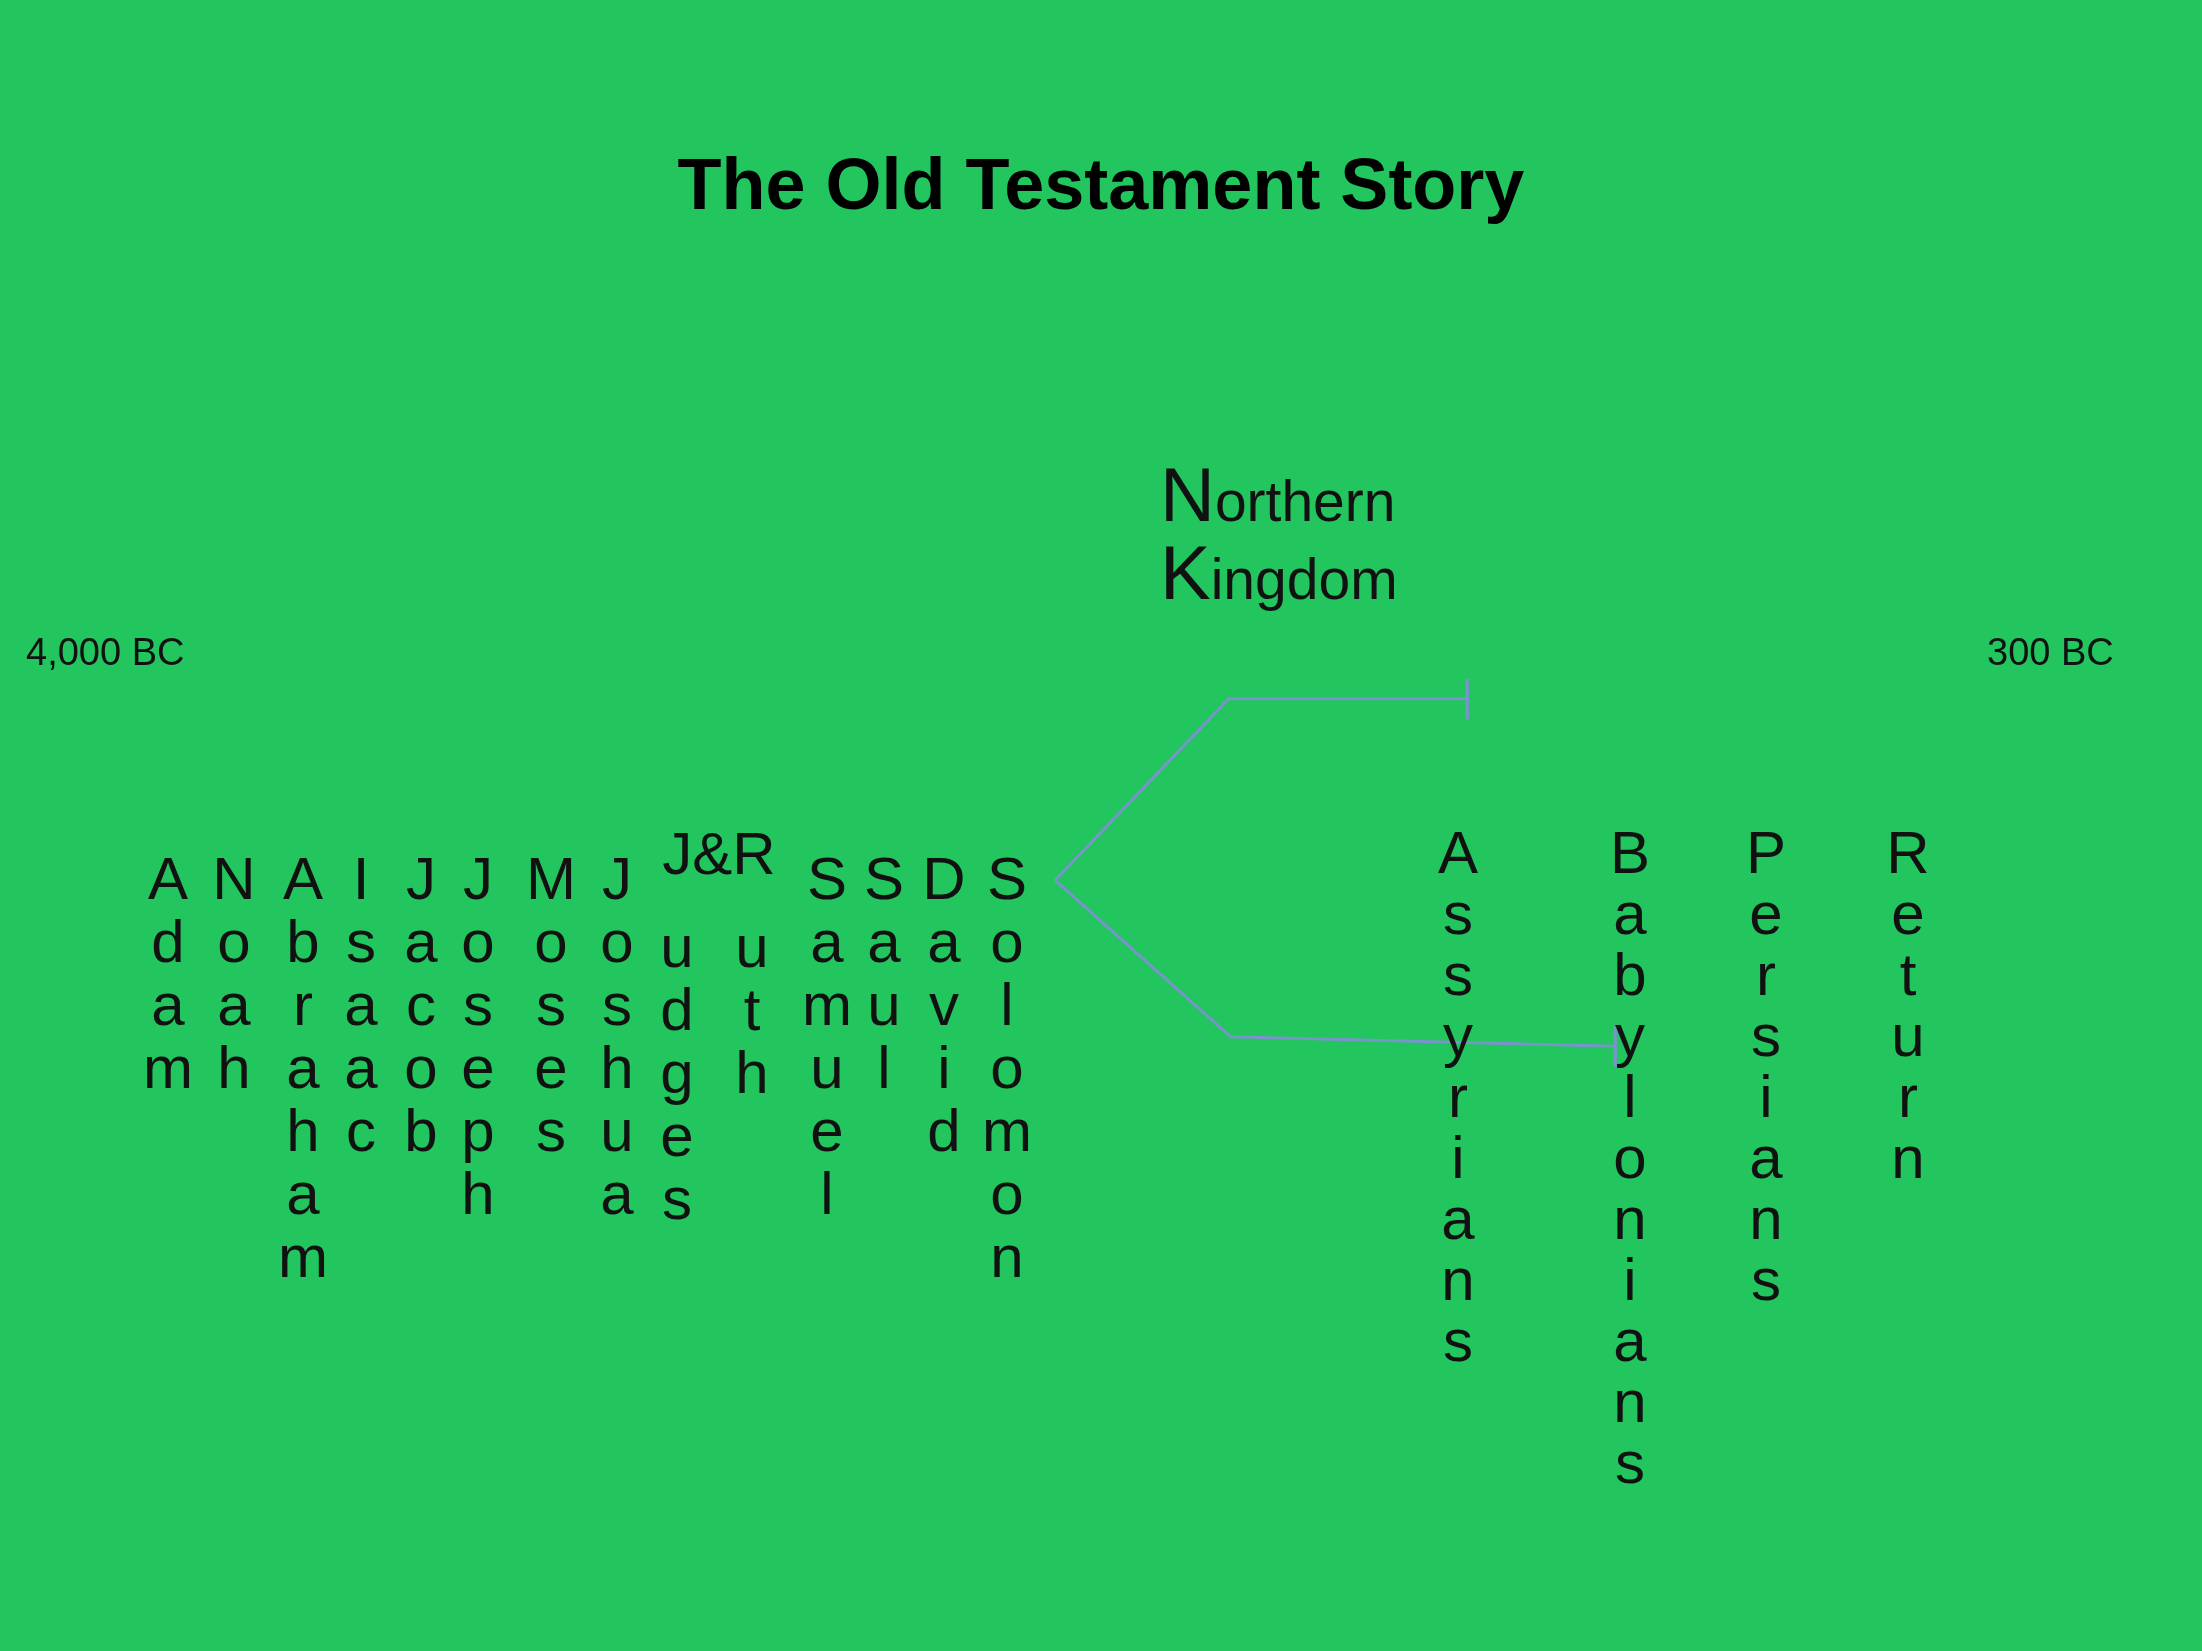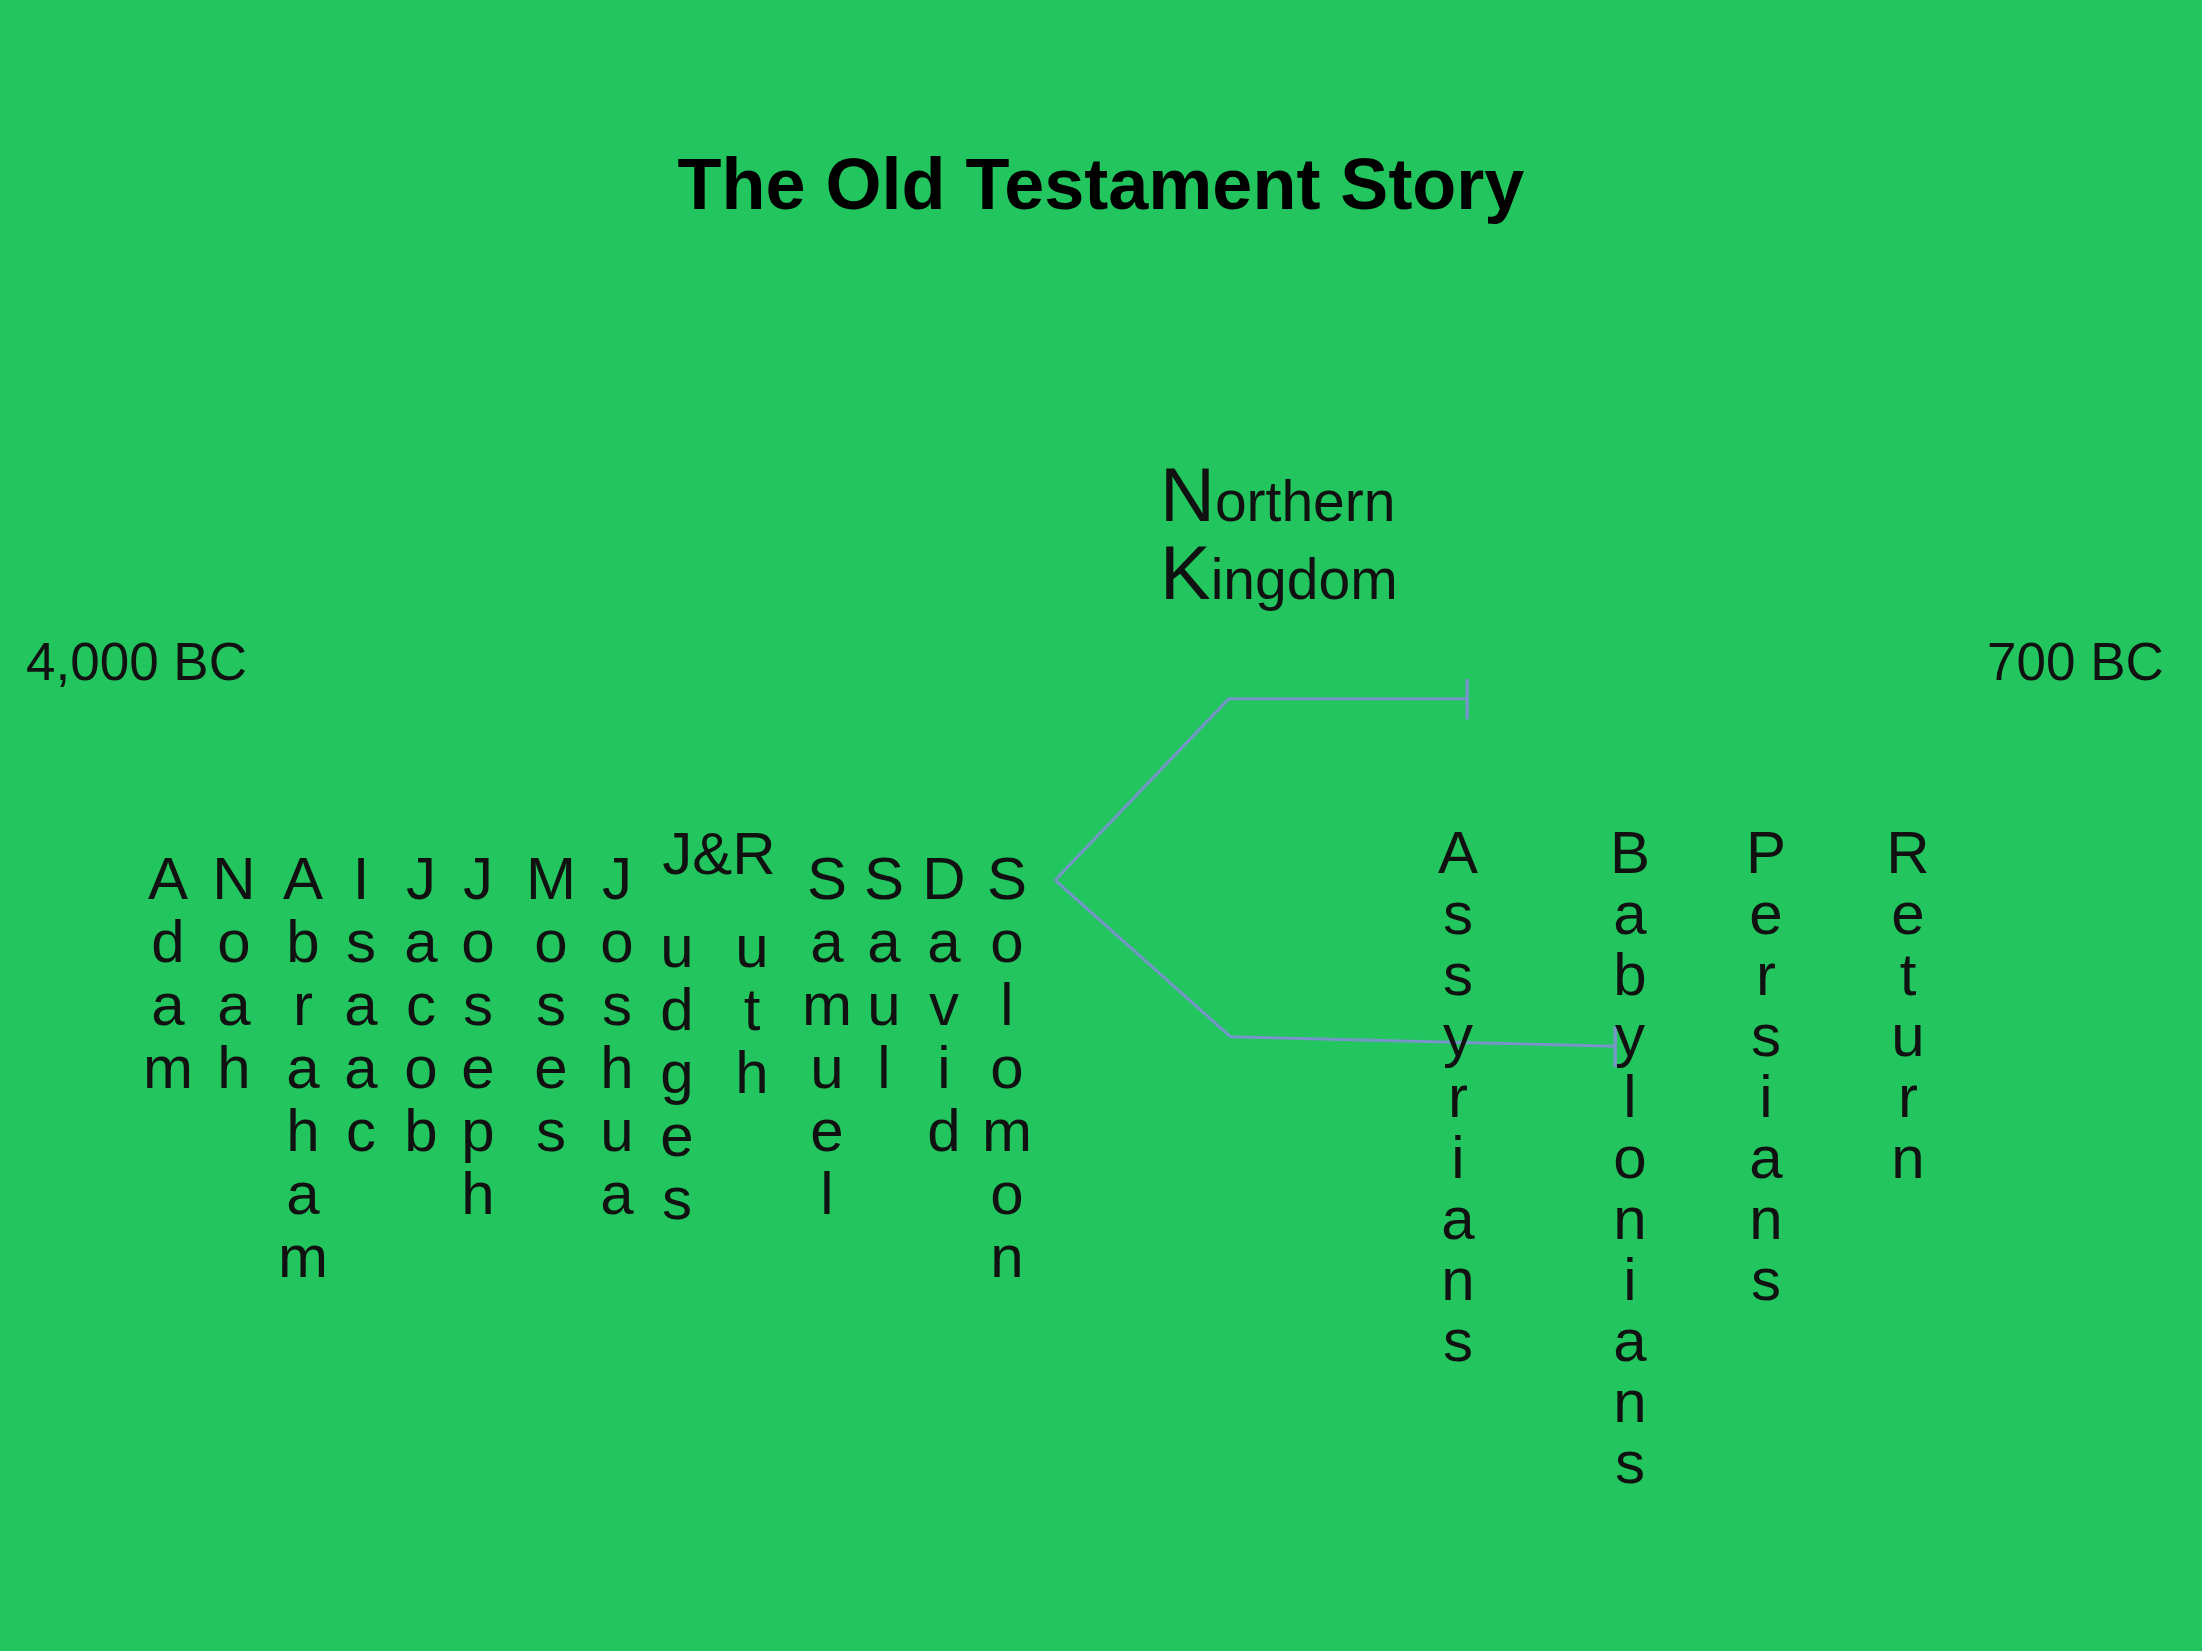--- a/index.html
+++ b/index.html
@@ -4,21 +4,21 @@
 <style>
   html,body{margin:0;padding:0;background:#ffffff;}
   body{width:2203px;height:1652px;font-family:"Liberation Sans",sans-serif;color:#111;}
   .stage{position:relative;width:2203px;height:1652px;overflow:hidden;background:#22c55e;}
 
   .title{
     position:absolute;top:143px;left:17px;width:2168px;
     text-align:center;font-weight:bold;font-size:72px;letter-spacing:0px;color:#000;
   }
 
-  .time-label{position:absolute;font-size:53px;white-space:nowrap;}
+  .time-label{position:absolute;font-size:38px;white-space:nowrap;}
   .time-label.start{left:26px;top:631px;}
   .time-label.end{left:1987px;top:631px;}
 
   .nk-label{position:absolute;left:1160px;top:467px;line-height:56px;white-space:nowrap;}
   .nk-label .big{font-size:76px;}
   .nk-label .sm{font-size:57px;}
 
   .judah-label{position:absolute;left:1200px;top:1104px;line-height:72px;white-space:nowrap;}
   .judah-label .big{font-size:69px;}
   .judah-label .sm{font-size:57px;}
@@ -33,21 +33,21 @@
   svg.connector{position:absolute;left:0;top:0;pointer-events:none;}
 </style>
 </head>
 <body>
 
 <div class="stage">
 
   <div class="title">The Old Testament Story</div>
 
   <div class="time-label start">4,000 BC</div>
-  <div class="time-label end">700 BC</div>
+  <div class="time-label end">300 BC</div>
 
   <div class="nk-label">
     <div><span class="big">N</span><span class="sm">orthern</span></div>
     <div><span class="big">K</span><span class="sm">ingdom</span></div>
   </div>
 
 
   <svg class="connector" width="2203" height="1652" viewBox="0 0 2560 1920">
     <polyline points="1226,1023 1428,812 1705,812" fill="none" stroke-width="3.5" stroke-linejoin="round" stroke="#7795c8"></polyline>
     <polyline points="1705,789 1705,836" fill="none" stroke-width="4" stroke-linecap="butt" stroke="#7795c8"></polyline>

